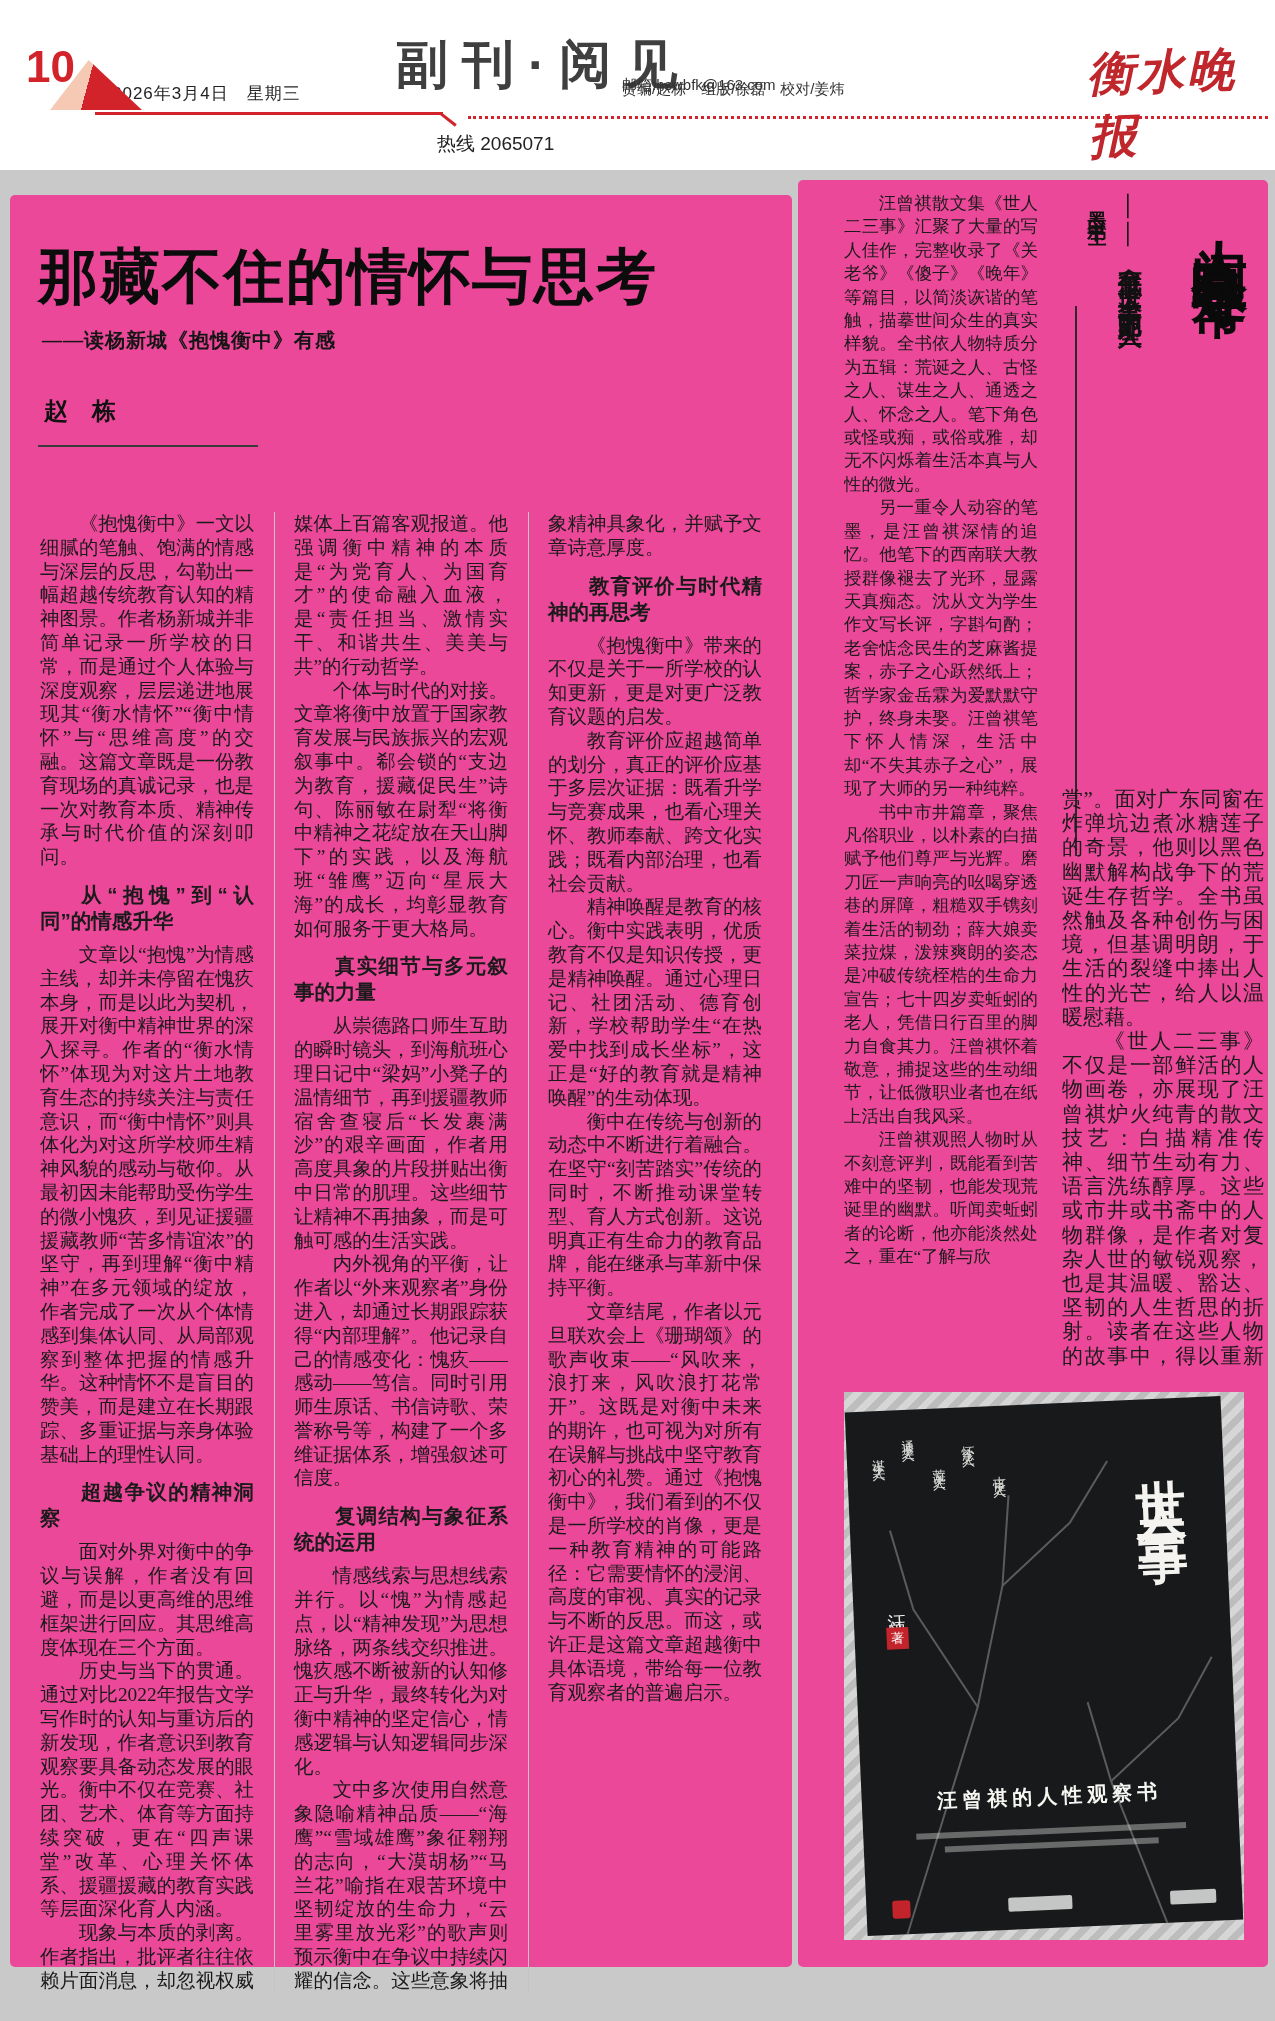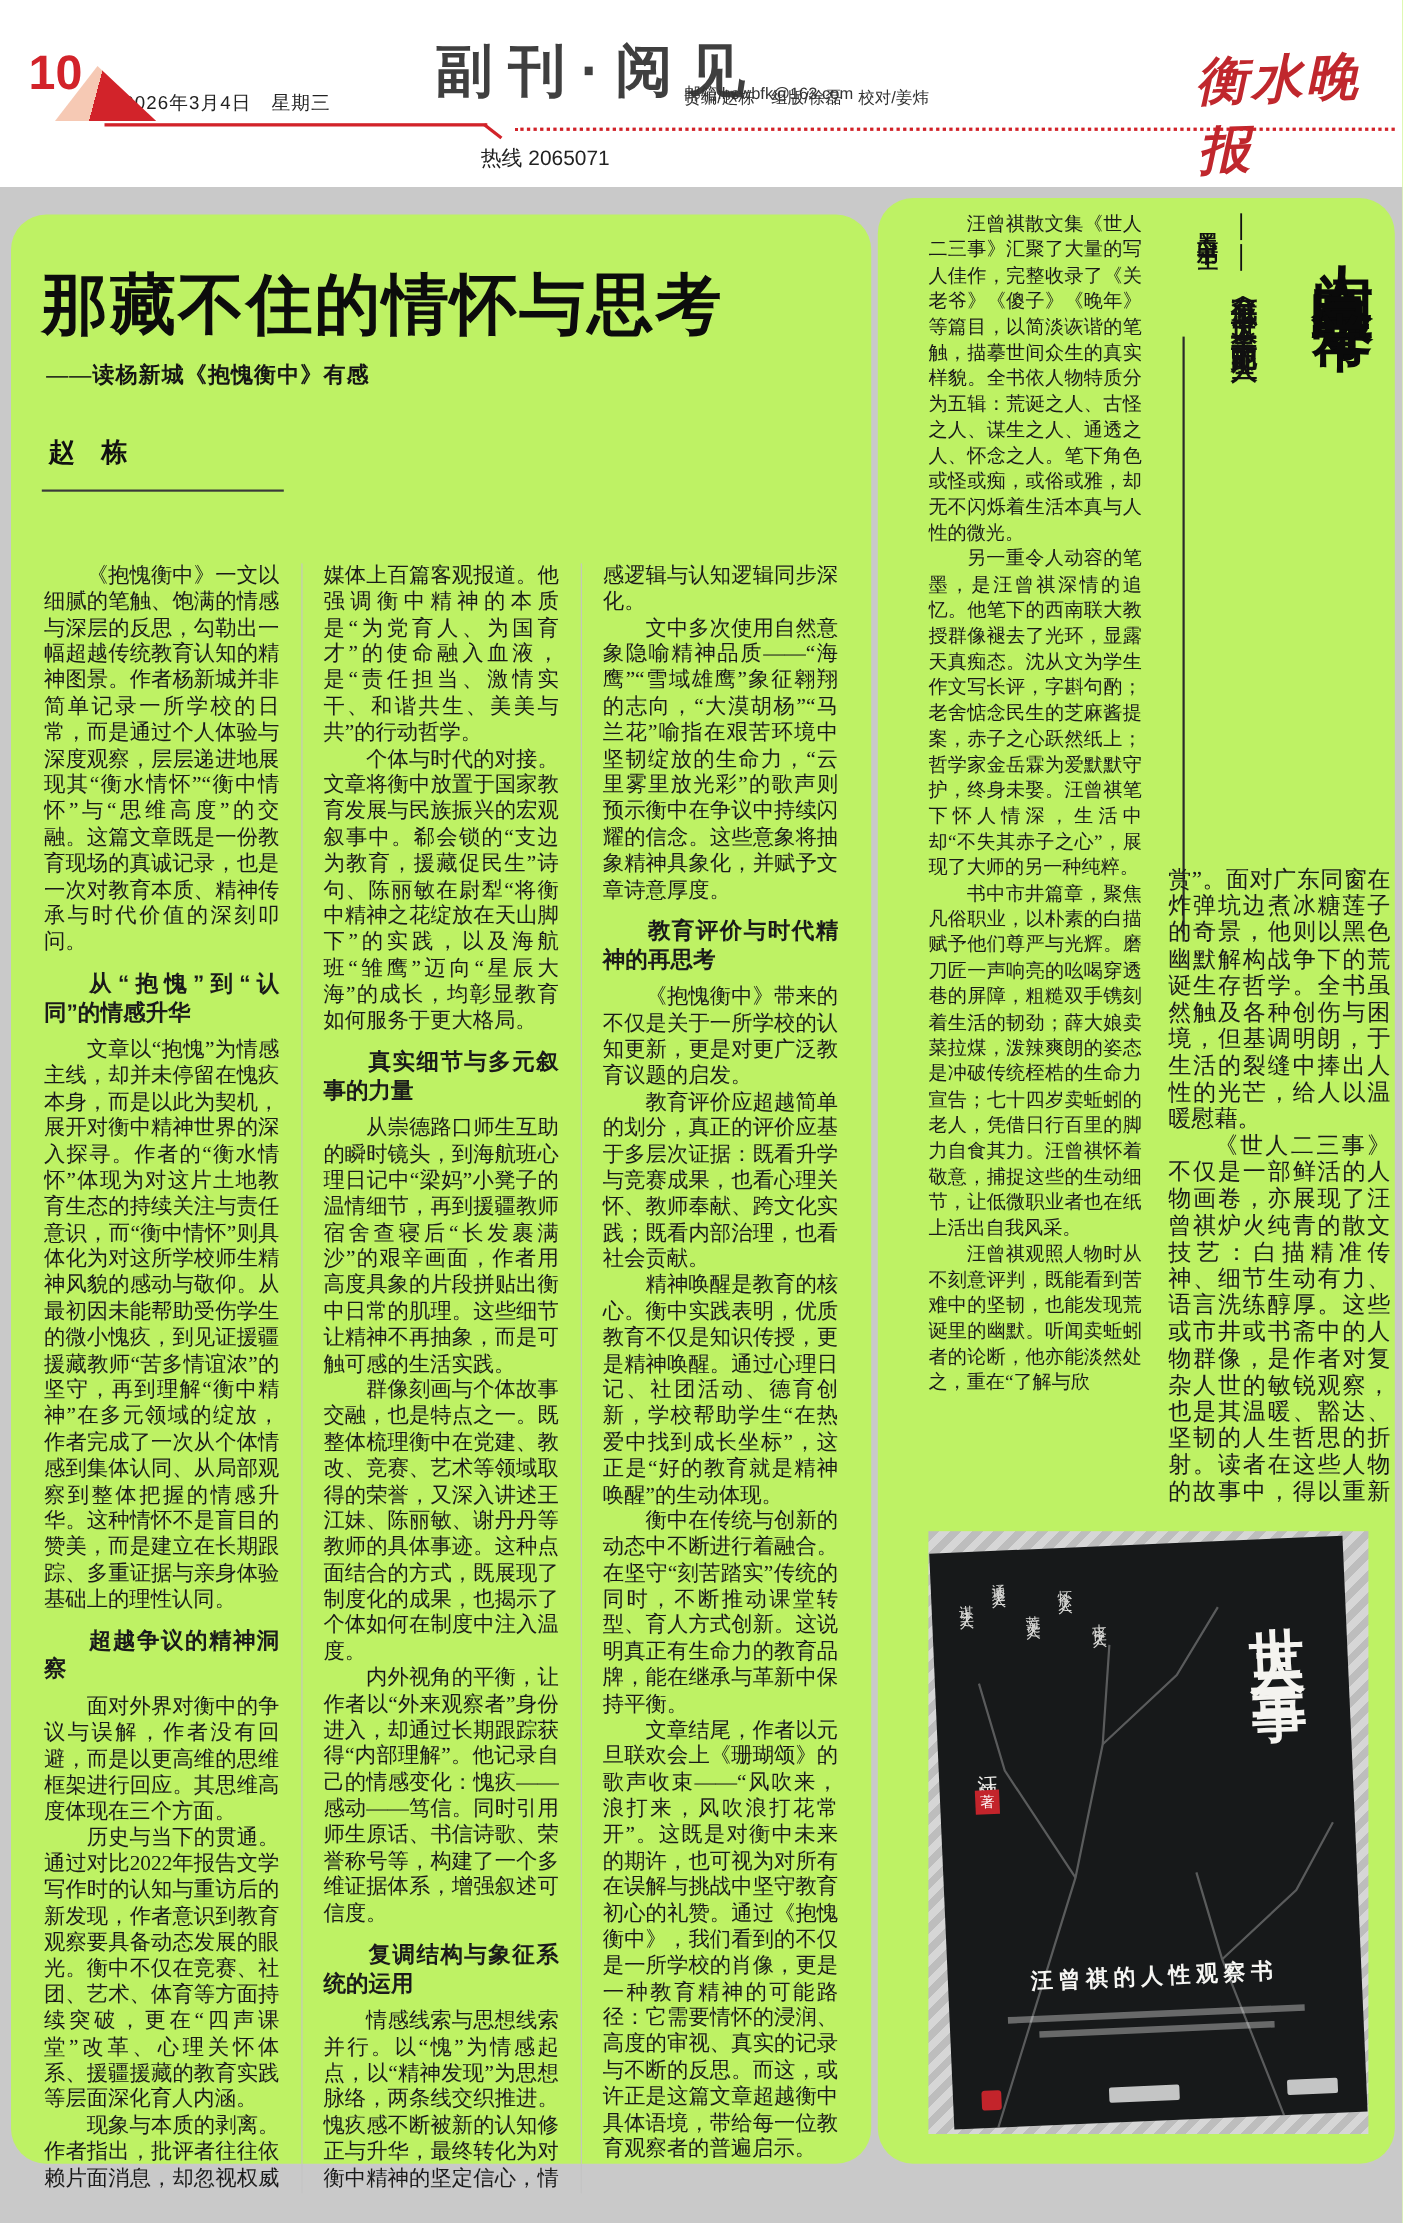--- a/index.html
+++ b/index.html
@@ -22,21 +22,21 @@
   #email-line{left:622px;top:76px;font-family:"Liberation Sans",sans-serif;font-size:15px;color:#333;}
   #masthead{left:1088px;top:40px;font-size:47px;font-weight:bold;font-style:italic;
     color:#c0272d;letter-spacing:3px;transform:rotate(-2deg);}
   #red-rule{left:95px;top:112px;width:348px;height:3px;background:#d2232a;}
   #red-tick{left:441px;top:112px;width:20px;height:3px;background:#d2232a;
     transform:rotate(38deg);transform-origin:left top;}
   #red-dotted{left:468px;top:116px;width:800px;border-top:3px dotted #d2232a;}
   #hotline{left:437px;top:131px;font-family:"Liberation Sans",sans-serif;font-size:19px;color:#222;}
   
   #gray-bg{left:0;top:170px;width:1275px;height:1851px;background:#c9c9c9;}
-  .card{position:absolute;background:#bef264;border-radius:32px;}
+  .card{position:absolute;background:#ec4899;border-radius:5px;}
   #left-card{left:10px;top:195px;width:782px;height:1772px;}
   #right-card{left:798px;top:180px;width:470px;height:1787px;}
   
   #l-title{left:28px;top:42px;font-family:"Liberation Sans",sans-serif;font-size:60px;
     font-weight:900;color:#0c0c0c;letter-spacing:2px;}
   #l-subtitle{left:32px;top:132px;font-size:20px;font-weight:bold;color:#151515;letter-spacing:1px;}
   #l-author{left:34px;top:200px;font-family:"Liberation Sans",sans-serif;
     font-size:24px;font-weight:bold;color:#111;}
   #l-author-rule{left:28px;top:250px;width:220px;height:2px;background:#3a3a3a;}
   #l-body{left:30px;top:276px;width:722px;height:1482px;overflow:hidden;
@@ -118,21 +118,20 @@
       <p>《抱愧衡中》一文以细腻的笔触、饱满的情感与深层的反思，勾勒出一幅超越传统教育认知的精神图景。作者杨新城并非简单记录一所学校的日常，而是通过个人体验与深度观察，层层递进地展现其“衡水情怀”“衡中情怀”与“思维高度”的交融。这篇文章既是一份教育现场的真诚记录，也是一次对教育本质、精神传承与时代价值的深刻叩问。</p>
       <h3>从“抱愧”到“认同”的情感升华</h3>
       <p>文章以“抱愧”为情感主线，却并未停留在愧疚本身，而是以此为契机，展开对衡中精神世界的深入探寻。作者的“衡水情怀”体现为对这片土地教育生态的持续关注与责任意识，而“衡中情怀”则具体化为对这所学校师生精神风貌的感动与敬仰。从最初因未能帮助受伤学生的微小愧疚，到见证援疆援藏教师“苦多情谊浓”的坚守，再到理解“衡中精神”在多元领域的绽放，作者完成了一次从个体情感到集体认同、从局部观察到整体把握的情感升华。这种情怀不是盲目的赞美，而是建立在长期跟踪、多重证据与亲身体验基础上的理性认同。</p>
       <h3>超越争议的精神洞察</h3>
       <p>面对外界对衡中的争议与误解，作者没有回避，而是以更高维的思维框架进行回应。其思维高度体现在三个方面。</p>
       <p>历史与当下的贯通。通过对比2022年报告文学写作时的认知与重访后的新发现，作者意识到教育观察要具备动态发展的眼光。衡中不仅在竞赛、社团、艺术、体育等方面持续突破，更在“四声课堂”改革、心理关怀体系、援疆援藏的教育实践等层面深化育人内涵。</p>
       <p>现象与本质的剥离。作者指出，批评者往往依赖片面消息，却忽视权威媒体上百篇客观报道。他强调衡中精神的本质是“为党育人、为国育才”的使命融入血液，是“责任担当、激情实干、和谐共生、美美与共”的行动哲学。</p>
       <p>个体与时代的对接。文章将衡中放置于国家教育发展与民族振兴的宏观叙事中。郗会锁的“支边为教育，援藏促民生”诗句、陈丽敏在尉犁“将衡中精神之花绽放在天山脚下”的实践，以及海航班“雏鹰”迈向“星辰大海”的成长，均彰显教育如何服务于更大格局。</p>
       <h3>真实细节与多元叙事的力量</h3>
       <p>从崇德路口师生互助的瞬时镜头，到海航班心理日记中“梁妈”小凳子的温情细节，再到援疆教师宿舍查寝后“长发裹满沙”的艰辛画面，作者用高度具象的片段拼贴出衡中日常的肌理。这些细节让精神不再抽象，而是可触可感的生活实践。</p>
-      <p>群像刻画与个体故事交融，也是特点之一。既整体梳理衡中在党建、教改、竞赛、艺术等领域取得的荣誉，又深入讲述王江妹、陈丽敏、谢丹丹等教师的具体事迹。这种点面结合的方式，既展现了制度化的成果，也揭示了个体如何在制度中注入温度。</p>
       <p>内外视角的平衡，让作者以“外来观察者”身份进入，却通过长期跟踪获得“内部理解”。他记录自己的情感变化：愧疚——感动——笃信。同时引用师生原话、书信诗歌、荣誉称号等，构建了一个多维证据体系，增强叙述可信度。</p>
       <h3>复调结构与象征系统的运用</h3>
       <p>情感线索与思想线索并行。以“愧”为情感起点，以“精神发现”为思想脉络，两条线交织推进。愧疚感不断被新的认知修正与升华，最终转化为对衡中精神的坚定信心，情感逻辑与认知逻辑同步深化。</p>
       <p>文中多次使用自然意象隐喻精神品质——“海鹰”“雪域雄鹰”象征翱翔的志向，“大漠胡杨”“马兰花”喻指在艰苦环境中坚韧绽放的生命力，“云里雾里放光彩”的歌声则预示衡中在争议中持续闪耀的信念。这些意象将抽象精神具象化，并赋予文章诗意厚度。</p>
       <h3>教育评价与时代精神的再思考</h3>
       <p>《抱愧衡中》带来的不仅是关于一所学校的认知更新，更是对更广泛教育议题的启发。</p>
       <p>教育评价应超越简单的划分，真正的评价应基于多层次证据：既看升学与竞赛成果，也看心理关怀、教师奉献、跨文化实践；既看内部治理，也看社会贡献。</p>
       <p>精神唤醒是教育的核心。衡中实践表明，优质教育不仅是知识传授，更是精神唤醒。通过心理日记、社团活动、德育创新，学校帮助学生“在热爱中找到成长坐标”，这正是“好的教育就是精神唤醒”的生动体现。</p>
       <p>衡中在传统与创新的动态中不断进行着融合。在坚守“刻苦踏实”传统的同时，不断推动课堂转型、育人方式创新。这说明真正有生命力的教育品牌，能在继承与革新中保持平衡。</p>
       <p>文章结尾，作者以元旦联欢会上《珊瑚颂》的歌声收束——“风吹来，浪打来，风吹浪打花常开”。这既是对衡中未来的期许，也可视为对所有在误解与挑战中坚守教育初心的礼赞。通过《抱愧衡中》，我们看到的不仅是一所学校的肖像，更是一种教育精神的可能路径：它需要情怀的浸润、高度的审视、真实的记录与不断的反思。而这，或许正是这篇文章超越衡中具体语境，带给每一位教育观察者的普遍启示。</p>

